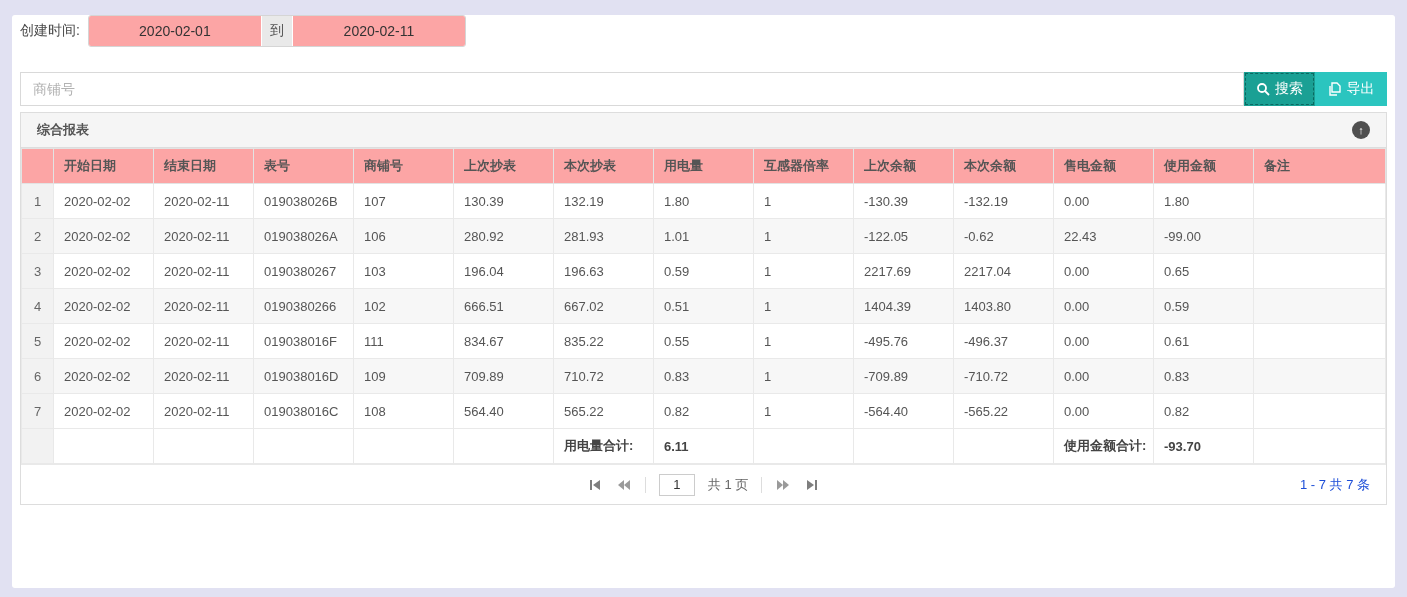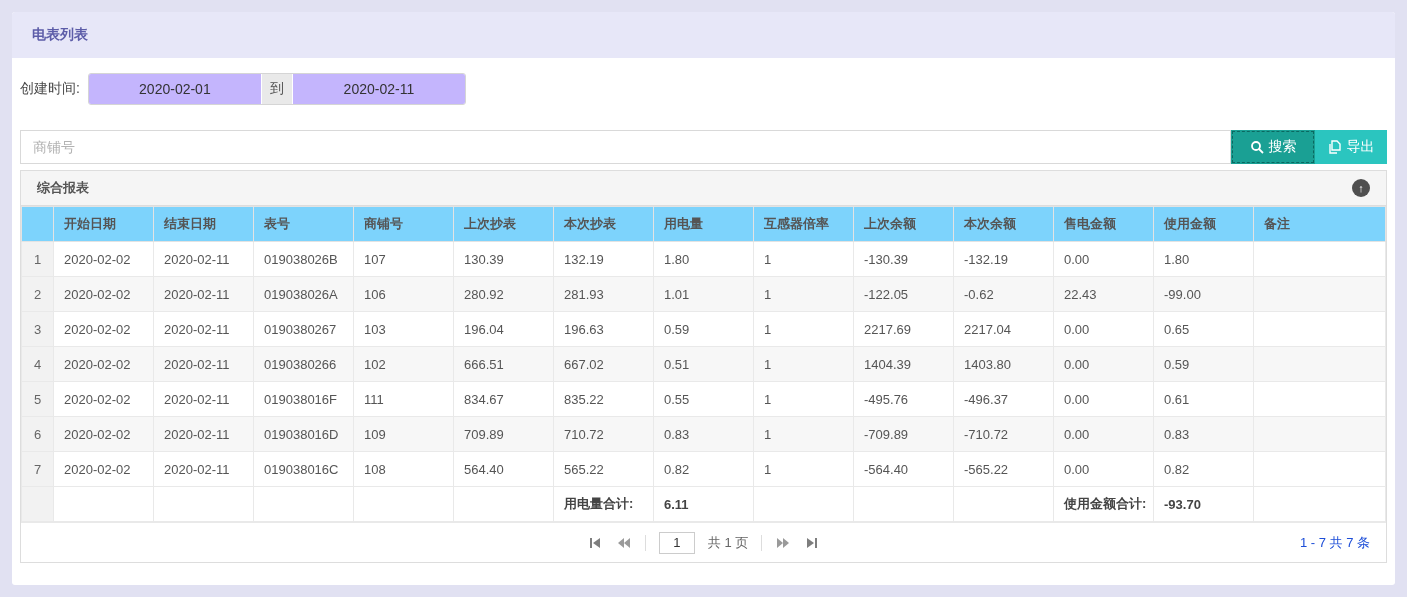--- a/index.html
+++ b/index.html
@@ -10,59 +10,56 @@
   body{margin:0;background:var(--page-bg);font-family:"Liberation Sans",sans-serif;}
   .card{margin:12px;background:#fff;border-radius:3px;padding-bottom:18px;min-height:573px;}
   .card-header{background:var(--header-bg);height:46px;display:flex;align-items:center;
     padding:0 20px;border-radius:3px 3px 0 0;}
   .card-title{color:var(--title-color);font-weight:bold;font-size:14px;}
   .content{padding:0 8px;}
   .filter-row{margin-top:15px;display:flex;align-items:center;font-size:14px;color:#4a4a4a;}
   .date-group{display:flex;margin-left:8px;border:1px solid #d5d5d5;border-radius:3px;
     overflow:hidden;height:32px;align-items:stretch;background:#fff;}
   .date-input{width:172px;border:none;text-align:center;font-size:14px;color:#333;outline:none;
-    font-family:"Liberation Sans",sans-serif;background:#c4b5fd;}
+    font-family:"Liberation Sans",sans-serif;background:#fca5a5;}
   .date-sep{background:#e9e9e9;padding:0 8px;display:flex;align-items:center;color:#555;
     font-size:14px;border-left:1px solid #fff;border-right:1px solid #fff;}
   .search-row{margin-top:25px;display:flex;height:34px;}
   .search-input{flex:1;border:1px solid #d9d9d9;padding:0 12px;font-size:14px;color:#333;
     outline:none;font-family:"Liberation Sans",sans-serif;}
   .search-input::placeholder{color:#b2b2b2;}
   .btn{display:flex;align-items:center;justify-content:center;gap:5px;color:#fff;font-size:14px;
     border:none;cursor:pointer;font-family:"Liberation Sans",sans-serif;}
-  .btn-search{width:84px;background:var(--accent);outline:1px dashed rgba(0,60,55,.55);outline-offset:-2px;}
+  .btn-search{width:71px;background:var(--accent);outline:1px dashed rgba(0,60,55,.55);outline-offset:-2px;}
   .btn-export{width:72px;background:var(--accent2);}
   .panel{margin-top:6px;border:1px solid #ddd;}
   .panel-header{height:35px;background:#f5f5f5;border-bottom:1px solid #ddd;display:flex;
     align-items:center;justify-content:space-between;padding:0 16px;gap:44px;}
   .panel-title{font-size:13px;font-weight:bold;color:#555;}
   .collapse-btn{width:18px;height:18px;border-radius:50%;background:#4f4f4f;color:#fff;
     display:flex;align-items:center;justify-content:center;font-size:11px;cursor:pointer;line-height:1;}
   table{width:100%;border-collapse:collapse;font-size:13px;color:#555;table-layout:fixed;}
   th,td{border:1px solid #e9e9e9;padding:0 10px;height:35px;text-align:left;white-space:nowrap;overflow:hidden;}
-  thead th{background:#7dd3fc;font-weight:bold;color:#555;border-color:#e3e3e3;}
+  thead th{background:#fca5a5;font-weight:bold;color:#555;border-color:#e3e3e3;}
   td.idx{background:#f2f2f2;text-align:center;color:#666;padding:0 4px;}
   tr.alt td{background:#f7f7f7;}
   tr.alt td.idx{background:#f2f2f2;}
   td.bold{font-weight:bold;color:#444;}
   .pagination{position:relative;height:40px;display:flex;align-items:center;justify-content:center;
     background:#fff;font-size:13px;color:#666;gap:13px;border-top:1px solid #e9e9e9;}
   .pg-icon{display:flex;cursor:pointer;align-items:center;}
   .pg-sep{width:1px;height:16px;background:#ddd;}
   .pg-input{width:36px;height:22px;border:1px solid #ccc;text-align:center;font-size:13px;color:#333;
     font-family:"Liberation Sans",sans-serif;outline:none;}
   .pg-range{position:absolute;right:16px;color:#1d4ed8;}
 </style>
 </head>
 <body>
 
 <div class="card">
-  <div class="card-header">
-    <span class="card-title">电表列表</span>
-  </div>
 
   <div class="content">
 
     <div class="filter-row">
       <span>创建时间:</span>
       <div class="date-group">
         <input class="date-input" value="2020-02-01" style="">
         <span class="date-sep">到</span>
         <input class="date-input" value="2020-02-11" style="">
       </div>

